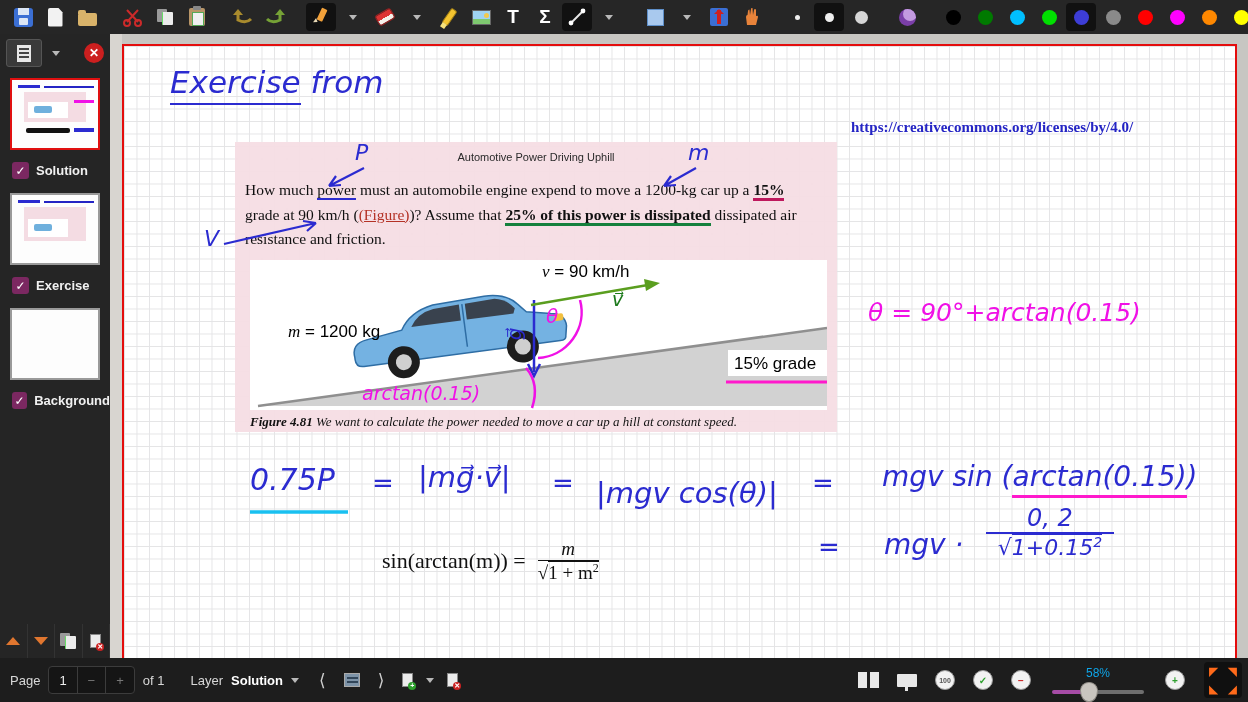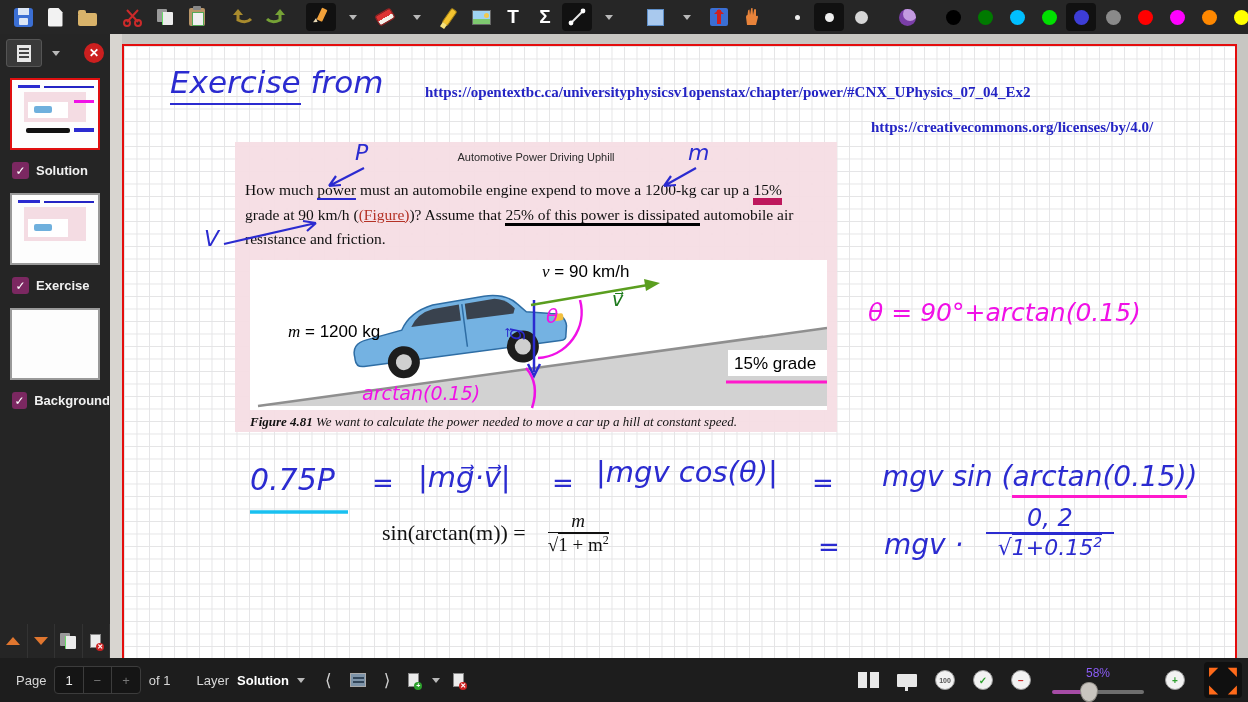--- a/index.html
+++ b/index.html
@@ -80,22 +80,22 @@
   .hand { font-family:"DejaVu Sans", sans-serif; font-style:italic; color:#2b2bd0; }
   .mag  { font-family:"DejaVu Sans", sans-serif; font-style:italic; color:#f011e6; }
   .serif{ font-family:"Liberation Serif", serif; }
   .url  { font-family:"Liberation Serif", serif; font-weight:bold; color:#2424c4; font-size:15px; }
 
   .pinkbox { position:absolute; left:111px; top:96px; width:602px; height:290px; background:rgba(246,221,228,.95); }
   .ex-head { position:absolute; left:0; top:9px; width:100%; text-align:center; font-size:11px; color:#2a2a2a; }
   .ex-text { position:absolute; left:10px; top:36px; width:584px; font-size:15.5px; line-height:24.5px; color:#101010;
              font-family:"Liberation Serif", serif; }
   .u-blue { border-bottom:2px solid #2b2bd0; }
-  .u-mag  { border-bottom:7px solid #be185d; }
-  .u-cyan { border-bottom:3px solid #000000; }
+  .u-mag  { border-bottom:3px solid #be185d;font-weight:bold; }
+  .u-cyan { border-bottom:3px solid #15803d;font-weight:bold; }
   .link-red { color:#b43226; text-decoration:underline; }
   .note { font-size:22px; }
 
   .figbox { position:absolute; left:15px; top:118px; width:577px; height:150px; background:#fff; }
   .caption { position:absolute; left:15px; top:272px; font-size:13px; color:#111; font-family:"Liberation Serif", serif; font-style:italic; }
 
   .sol { font-family:"DejaVu Sans", sans-serif; font-style:italic; color:#2b2bd0; }
   .frac { display:inline-flex; flex-direction:column; align-items:center; vertical-align:middle; }
   .frac .bar { width:100%; border-bottom:2.5px solid #2b2bd0; }
   .frac.black .bar { border-bottom:1.5px solid #111; }
@@ -326,28 +326,27 @@
   <div class="scrollstrip"></div>
 
   <div class="canvas">
     <div class="page">
 
       <div class="abs hand" style="left:46px;top:18px;font-size:31px;">
         <span style="border-bottom:2.5px solid #2b2bd0;padding-bottom:3px">Exercise</span>
         <span>from</span>
       </div>
 
-      <div class="abs url" style="left:301px;top:38px">https://opentextbc.ca/universityphysicsv1openstax/chapter/power/#CNX_UPhysics_07_04_Ex2</div>
-      <div class="abs url" style="left:747px;top:73px">https://creativecommons.org/licenses/by/4.0/</div>
+      <div class="abs url" style="left:727px;top:73px">https://creativecommons.org/licenses/by/4.0/</div>
 
       <div class="pinkbox">
         <div class="ex-head">Automotive Power Driving Uphill</div>
         <div class="ex-text">
           <span>How much </span><span class="u-blue">power</span><span> must an automobile engine expend to move a 1200-kg car up a </span><span class="u-mag">15%</span><br>
-          <span>grade at 90 km/h (</span><span class="link-red">(Figure)</span><span>)? Assume that </span><span class="u-cyan">25% of this power is dissipated</span><span> automobile air</span><br>
+          <span>grade at 90 km/h (</span><span class="link-red">(Figure)</span><span>)? Assume that </span><span class="u-cyan">25% of this power is dissipated</span><span> dissipated air</span><br>
           <span>resistance and friction.</span>
         </div>
 
         <div class="abs hand note" style="left:120px;top:-2px">P</div>
         <div class="abs hand note" style="left:453px;top:-2px">m</div>
 
         <div class="figbox">
           <svg width="577" height="150" viewBox="0 0 577 150">
             <polygon points="8,146 577,68 577,146" fill="#d2d2d2"></polygon>
             <line x1="8" y1="146" x2="577" y2="68" stroke="#8f8f8f" stroke-width="2.5"></line>
@@ -392,35 +391,35 @@
       </div>
 
       <div class="abs hand note" style="left:80px;top:180px">V</div>
 
       <div class="abs mag" style="left:744px;top:252px;font-size:25px">θ = 90°+arctan(0.15)</div>
 
       <div class="abs sol" style="left:126px;top:416px;font-size:30px">0.75P</div>
       <div class="abs sol" style="left:248px;top:422px;font-size:26px">=</div>
       <div class="abs sol" style="left:294px;top:414px;font-size:29px">|mg⃗·v⃗|</div>
       <div class="abs sol" style="left:428px;top:422px;font-size:26px">=</div>
-      <div class="abs sol" style="left:472px;top:409px;font-size:29px">|mgv cos(θ)|</div>
+      <div class="abs sol" style="left:472px;top:430px;font-size:29px">|mgv cos(θ)|</div>
       <div class="abs sol" style="left:688px;top:422px;font-size:26px">=</div>
       <div class="abs sol" style="left:758px;top:414px;font-size:28px">
         <span>mgv sin (</span><span style="border-bottom:3px solid #ff19cc;padding-bottom:2px">arctan(0.15)</span><span>)</span>
       </div>
 
       <div class="abs sol" style="left:694px;top:486px;font-size:26px">=</div>
       <div class="abs sol" style="left:760px;top:482px;font-size:28px">mgv ·</div>
       <div class="abs sol frac" style="left:862px;top:458px;font-size:24px;width:128px">
         <span>0, 2</span>
         <span class="bar"></span>
         <span style="font-size:22px"><span>√</span><span class="ovl"><span>1+0.15</span><sup style="font-size:14px">2</sup></span></span>
       </div>
 
-      <div class="abs serif" style="left:258px;top:464px;font-size:22px;color:#111;display:flex;align-items:center;gap:22px">
+      <div class="abs serif" style="left:258px;top:492px;font-size:22px;color:#111;display:flex;align-items:center;gap:12px">
         <span>sin(arctan(m)) =</span>
         <span class="frac black" style="font-size:19px">
           <span style="font-style:italic">m</span>
           <span class="bar"></span>
           <span><span>√</span><span class="ovl"><span>1 + m</span><sup style="font-size:12px">2</sup></span></span>
         </span>
       </div>
 
       <svg class="abs" style="left:0;top:0;pointer-events:none" width="1115" height="640">
         <g stroke="#2b2bd0" stroke-width="2.2" fill="none">
@@ -429,21 +428,21 @@
           <path d="M100,198 L192,177 M192,177 L179,175 M192,177 L183,185"></path>
         </g>
         <line x1="126" y1="466" x2="224" y2="466" stroke="#19c0f0" stroke-width="3.5"></line>
       </svg>
 
     </div>
   </div>
 </div>
 
 <div class="statusbar">
-  <span style="margin-left:16px">Page</span>
+  <span style="margin-left:10px">Page</span>
   <div class="spin">
     <div>1</div>
     <div>−</div>
     <div>+</div>
   </div>
   <span>of 1</span>
   <span style="margin-left:26px">Layer</span>
   <span style="margin-left:8px;font-weight:bold;color:#fff">Solution</span>
   <div class="chev" style="margin-left:8px"></div>
   <span class="sb-icon" style="font-size:17px;color:#cfcfcf;margin-left:16px">⟨</span>
@@ -481,21 +480,21 @@
   <div class="sb-icon">
       <div class="magni" style="font-size:7px;color:#555">100</div>
     </div>
   <div class="sb-icon">
       <div class="magni" style="color:#2da02d">✓</div>
     </div>
   <div class="sb-icon">
       <div class="magni" style="color:#cc2222">−</div>
     </div>
   <div style="display:flex;flex-direction:column;align-items:center;margin:0 2px">
-    <span style="font-size:12px;color:#8b5cf6;margin-bottom:10px">58%</span>
+    <span style="font-size:12px;color:#0ea5e9;margin-bottom:10px">58%</span>
     <div class="slider">
         <div class="knob"></div>
       </div>
   </div>
   <div class="sb-icon">
       <div class="magni" style="color:#2da02d">+</div>
     </div>
   <div class="fullscreen">
     <span>◤</span>
       <span>◥</span>

